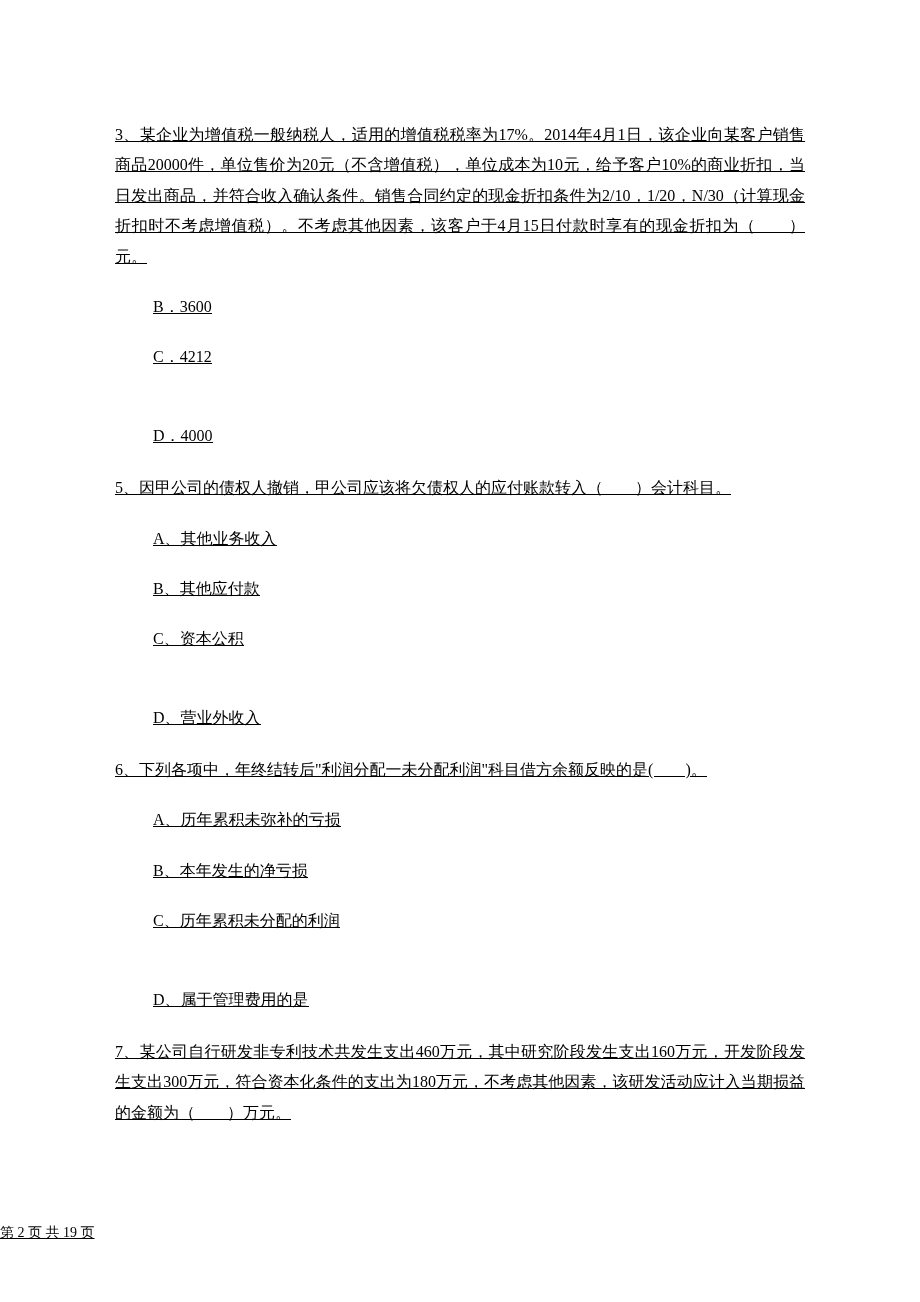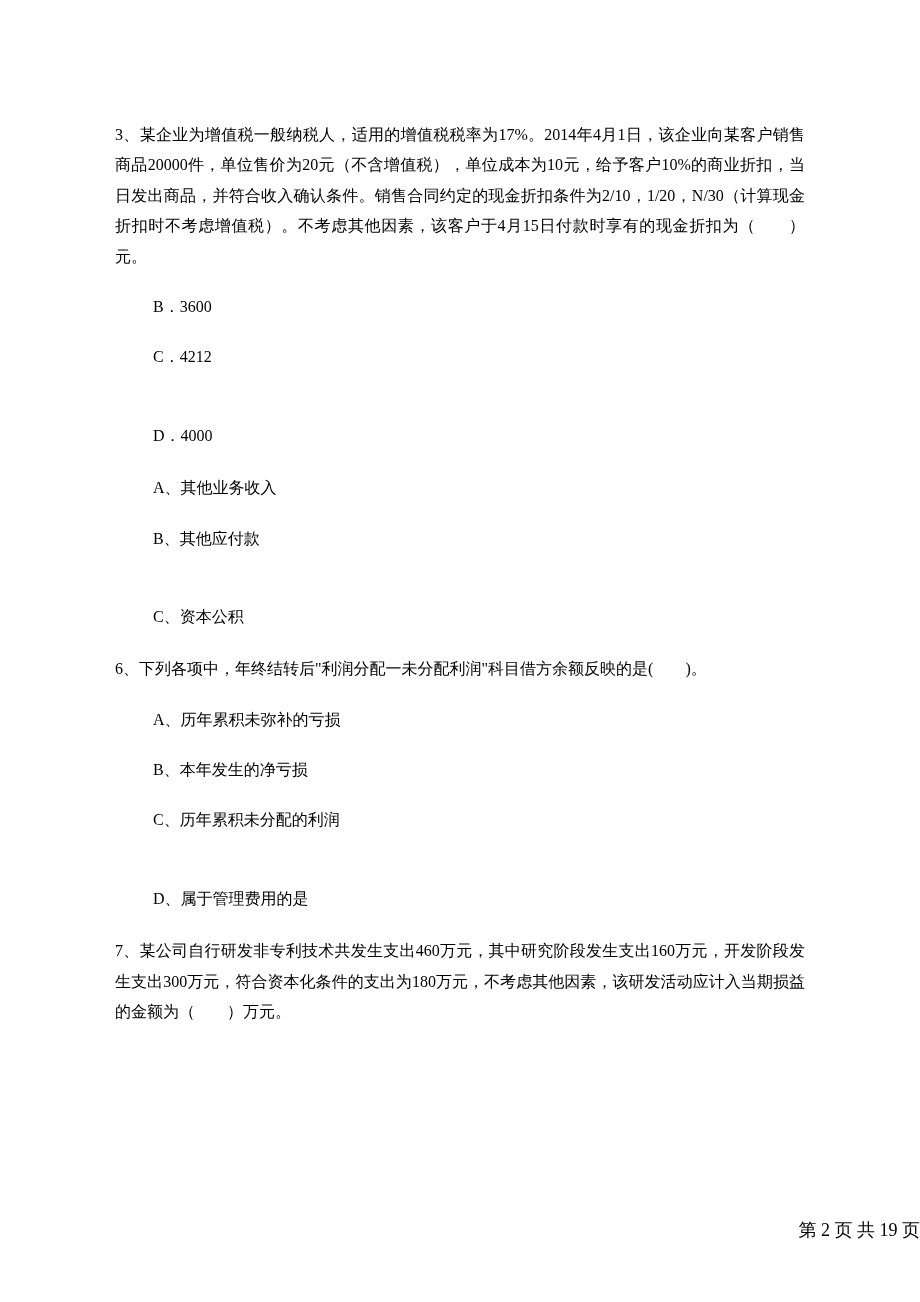--- a/index.html
+++ b/index.html
@@ -1,18 +1,19 @@
 <!DOCTYPE html>
 <html><head>
   <meta charset="utf-8">
   <style>
     * {
       margin: 0;
       padding: 0;
       box-sizing: border-box;
+      text-decoration: underline;
     }
     body {
       width: 920px;
       height: 1302px;
       background: #ffffff;
       font-family: "SimSun", "宋体", serif;
       font-size: 16px;
       color: #000000;
       line-height: 1.9;
       padding: 120px 115px 60px 115px;
@@ -34,41 +35,43 @@
     }
     .option:last-child {
       margin-bottom: 0;
       margin-top: 48px;
     }
     .footer {
       position: absolute;
       bottom: 55px;
       left: 0;
       right: 0;
-      text-align: right;
-      font-size: 18px;
+      text-align: left;
+      font-size: 14px;
     }
   </style>
 </head>
 <body>
 
 <div class="question">
   <div class="question-text"><span>3、</span><span>某企业为增值税一般纳税人，适用的增值税税率为17%。2014年4月1日，该企业向某客户销售商品20000件，单位售价为20元（不含增值税），单位成本为10元，给予客户10%的商业折扣，当日发出商品，并符合收入确认条件。销售合同约定的现金折扣条件为2/10，1/20，N/30（计算现金折扣时不考虑增值税）。不考虑其他因素，该客户于4月15日付款时享有的现金折扣为（　　）元。</span></div>
   <div class="option">B．3600</div>
   <div class="option">C．4212</div>
   <div class="option">D．4000</div>
 </div>
 
 <div class="question">
 </div>
 
 <div class="question">
+  <div class="question-text"><span>5、</span><span>因甲公司的债权人撤销，甲公司应该将欠债权人的应付账款转入（　　）会计科目。</span></div>
   <div class="option">A、其他业务收入</div>
   <div class="option">B、其他应付款</div>
   <div class="option">C、资本公积</div>
+  <div class="option">D、营业外收入</div>
 </div>
 
 <div class="question">
   <div class="question-text"><span>6、</span><span>下列各项中，年终结转后"利润分配一未分配利润"科目借方余额反映的是(　　)。</span></div>
   <div class="option">A、历年累积未弥补的亏损</div>
   <div class="option">B、本年发生的净亏损</div>
   <div class="option">C、历年累积未分配的利润</div>
   <div class="option">D、属于管理费用的是</div>
 </div>
 

